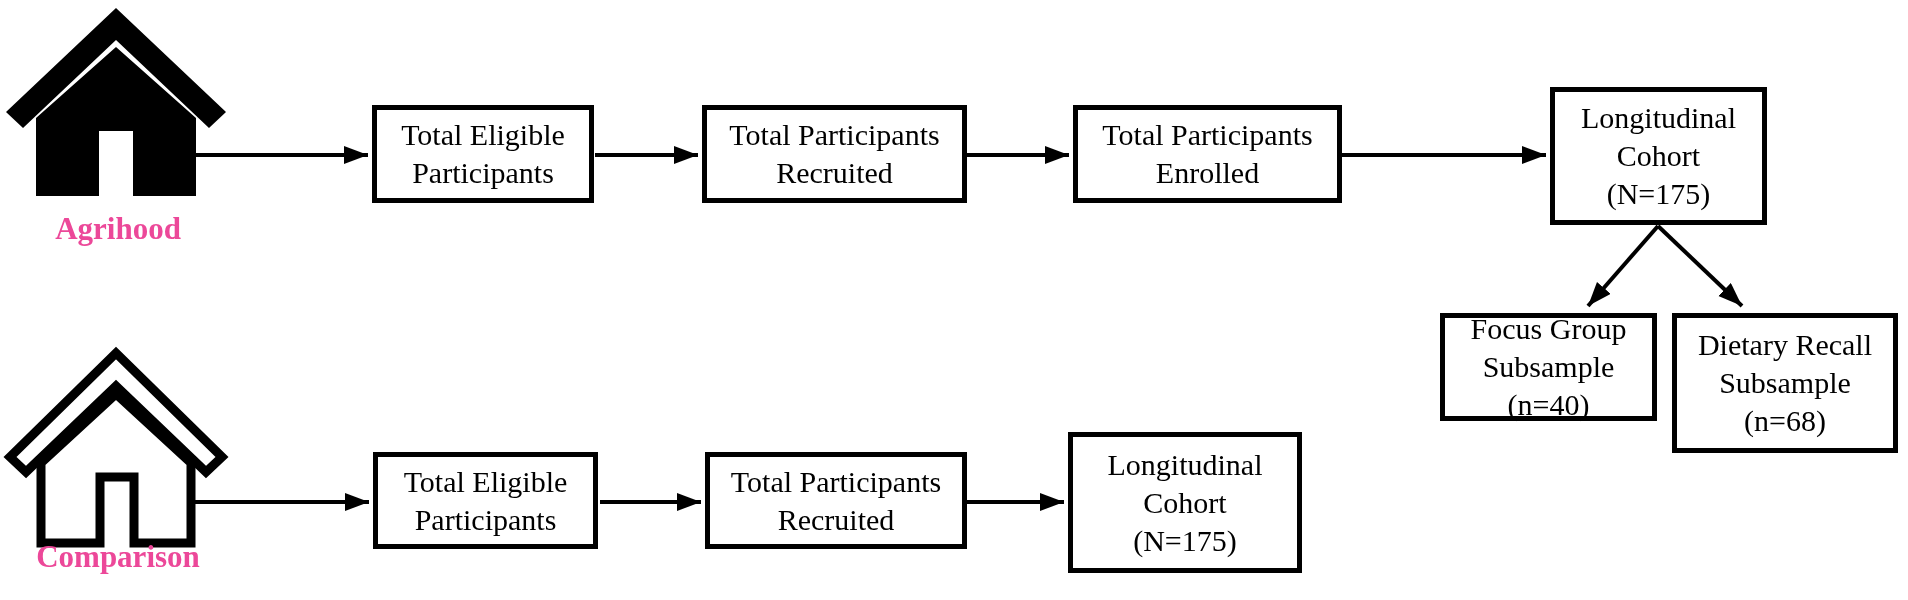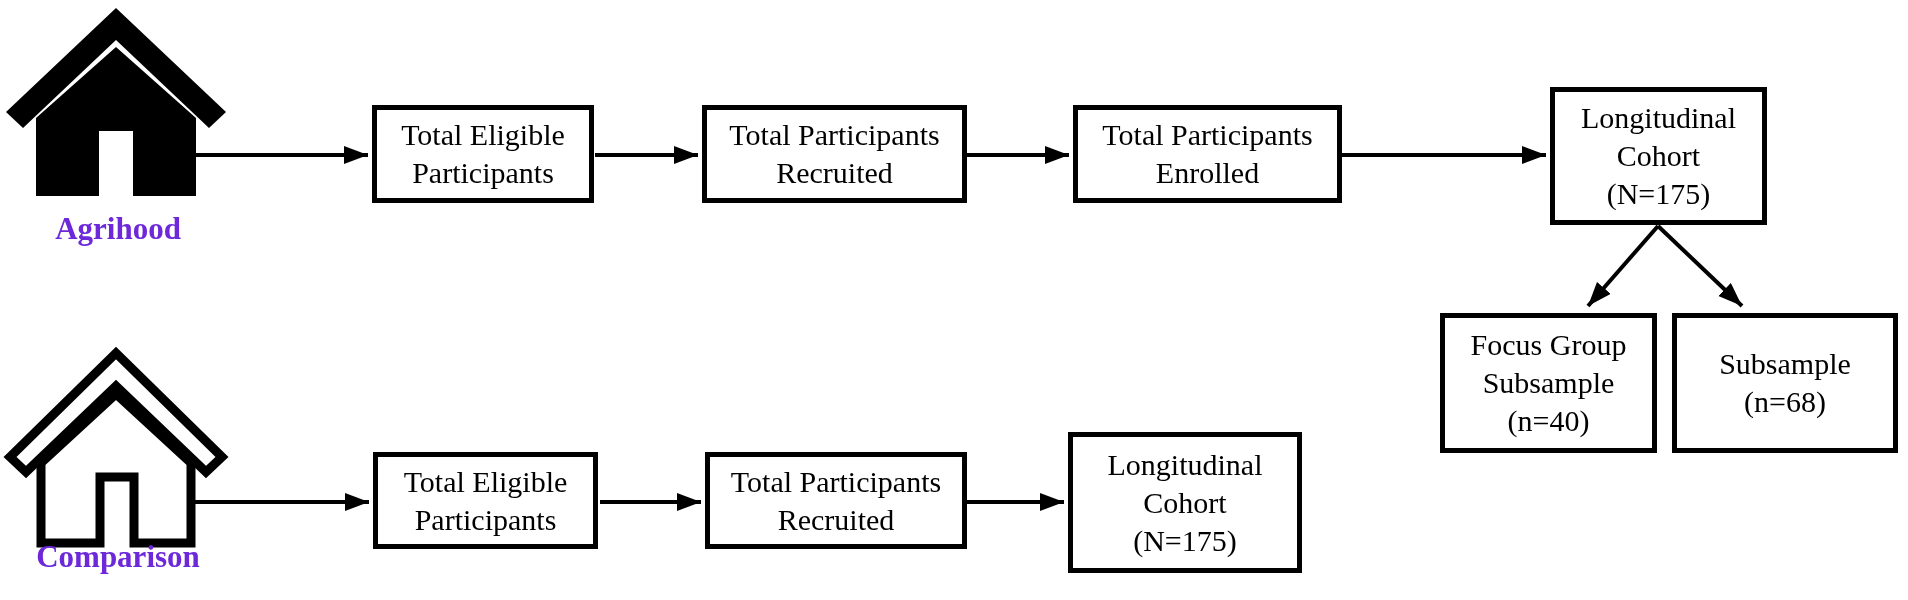--- a/index.html
+++ b/index.html
@@ -31,21 +31,21 @@
     color: #000000;
   }
   .box span { display: block; white-space: nowrap; }
   .site-label {
     position: absolute;
     width: 220px;
     text-align: center;
     font-weight: bold;
     font-size: 31px;
     line-height: 34px;
-    color: #6d28d9;
+    color: #ec4899;
   }
 </style>
 </head>
 <body>
 
 <div class="canvas">
 
   <svg class="layer" width="1908" height="600" viewBox="0 0 1908 600">
     <defs>
       <marker id="ah" markerWidth="7.5" markerHeight="5.5" refX="6" refY="2.25" orient="auto" markerUnits="strokeWidth">
@@ -96,27 +96,28 @@
     <span>Total Participants</span>
     <span>Enrolled</span>
   </div>
 
   <div class="box" style="left:1550px; top:87px; width:217px; height:138px;">
     <span>Longitudinal</span>
     <span>Cohort</span>
     <span>(N=175)</span>
   </div>
 
-  <div class="box" style="left:1440px; top:313px; width:217px; height:140px;">
+  <div class="box" style="left:1440px; top:313px; width:217px; height:108px;">
     <span>Focus Group</span>
     <span>Subsample</span>
     <span>(n=40)</span>
   </div>
 
   <div class="box" style="left:1672px; top:313px; width:226px; height:140px;">
+    <span>Dietary Recall</span>
     <span>Subsample</span>
     <span>(n=68)</span>
   </div>
 
   <div class="box" style="left:373px; top:452px; width:225px; height:97px;">
     <span>Total Eligible</span>
     <span>Participants</span>
   </div>
 
   <div class="box" style="left:705px; top:452px; width:262px; height:97px;">

